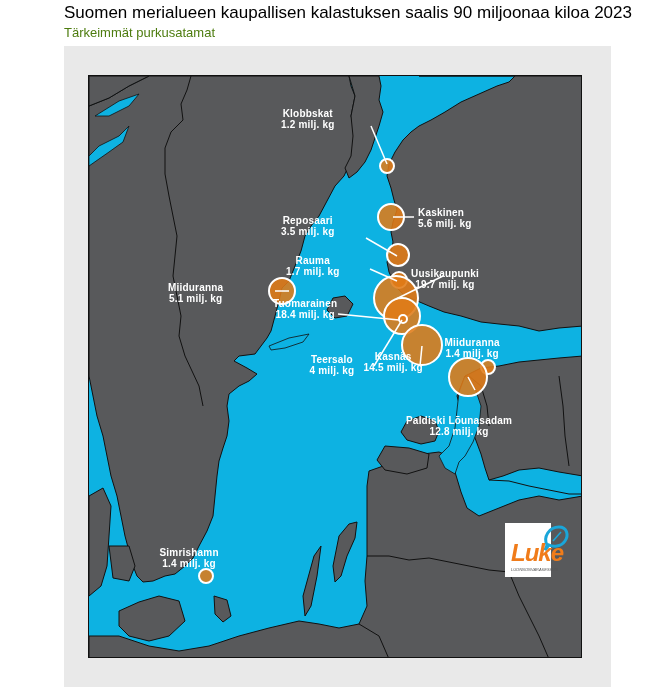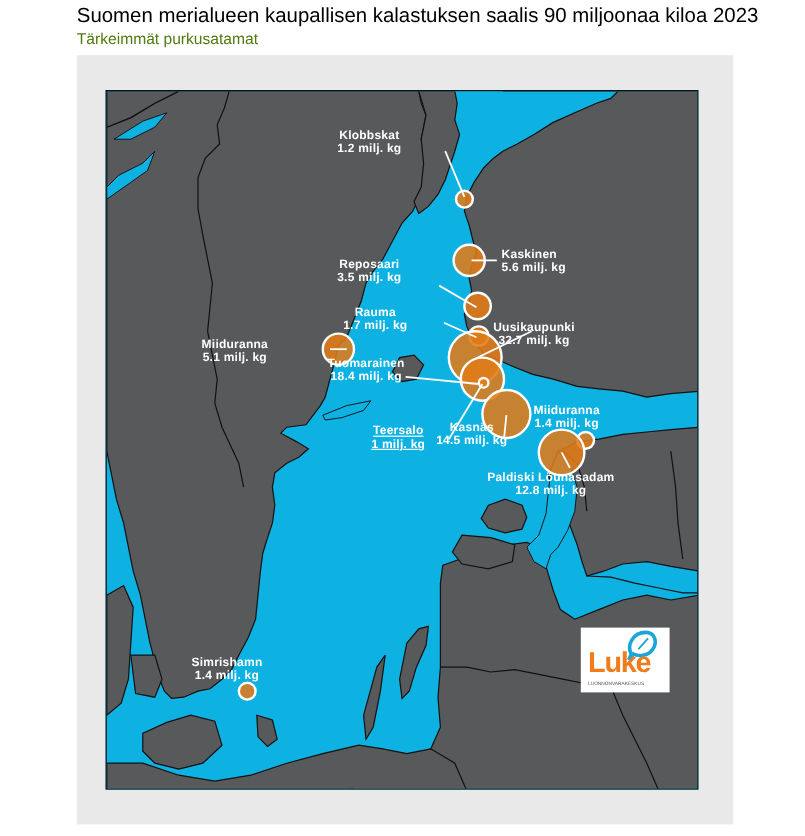--- a/index.html
+++ b/index.html
@@ -3,21 +3,21 @@
 <meta charset="utf-8">
 <style>
   html, body { margin:0; padding:0; background:#ffffff; }
   body { width:671px; height:697px; position:relative; overflow:hidden; font-family:"Liberation Sans", sans-serif; }
   .title { position:absolute; left:64px; top:3px; font-size:17px; color:#000000; white-space:nowrap; }
   .subtitle { position:absolute; left:64px; top:25px; font-size:13px; color:#4d7c0f; white-space:nowrap; }
   .panel { position:absolute; left:64px; top:46px; width:547px; height:641px; background:#e9e9e9; }
   .map { position:absolute; left:88px; top:75px; width:494px; height:583px; border:1px solid #111; box-sizing:border-box; overflow:hidden; background:#0db2e2; }
   .map svg { position:absolute; left:0; top:0; }
   .label { position:absolute; color:#fff; font-weight:bold; font-size:10px; line-height:11px; text-align:center; white-space:nowrap; letter-spacing:0.2px; }
-  .logo { position:absolute; left:484px; top:523px; width:74px; height:54px; background:#fff; }
+  .logo { position:absolute; left:505px; top:523px; width:46px; height:54px; background:#fff;font-style:italic; }
   .logo-text { position:absolute; left:6px; top:16px; font-size:24px; font-weight:bold; color:#f07c1a; letter-spacing:-1px; }
   .logo-sub { position:absolute; left:6px; top:44px; font-size:4px; color:#555; white-space:nowrap; }
 </style>
 </head>
 <body>
 
 <div class="title">Suomen merialueen kaupallisen kalastuksen saalis 90 miljoonaa kiloa 2023</div>
 <div class="subtitle">Tärkeimmät purkusatamat</div>
 
 <div class="panel"></div>
@@ -118,43 +118,43 @@
 <div class="label" style="left: 281px; top: 215px;">
   <div>Reposaari</div>
   <div>3.5 milj. kg</div>
 </div>
 <div class="label" style="left: 286px; top: 255px;">
   <div>Rauma</div>
   <div>1.7 milj. kg</div>
 </div>
 <div class="label" style="left: 411px; top: 268px;">
   <div>Uusikaupunki</div>
-  <div>32.7 milj. kg</div>
+  <div>19.7 milj. kg</div>
 </div>
 <div class="label" style="left: 273px; top: 298px;">
   <div>Tuomarainen</div>
   <div>18.4 milj. kg</div>
 </div>
 <div class="label" style="left: 168px; top: 282px;">
   <div>Miiduranna</div>
   <div>5.1 milj. kg</div>
 </div>
-<div class="label" style="left: 309.5px; top: 354px; text-decoration: underline;">
+<div class="label" style="left: 309.5px; top: 354px;">
   <div>Teersalo</div>
-  <div>1 milj. kg</div>
+  <div>4 milj. kg</div>
 </div>
 <div class="label" style="left: 363.5px; top: 351px;">
   <div>Kasnäs</div>
   <div>14.5 milj. kg</div>
 </div>
 <div class="label" style="left: 444.5px; top: 337px;">
   <div>Miiduranna</div>
   <div>1.4 milj. kg</div>
 </div>
-<div class="label" style="left: 406px; top: 393px; text-align: center;">
+<div class="label" style="left: 406px; top: 415px; text-align: center;">
   <div>Paldiski Lõunasadam</div>
   <div>12.8 milj. kg</div>
 </div>
 <div class="label" style="left: 159.5px; top: 547px;">
   <div>Simrishamn</div>
   <div>1.4 milj. kg</div>
 </div>
 
 <div class="logo">
   <svg width="67" height="54" style="position:absolute;left:0;top:0">

